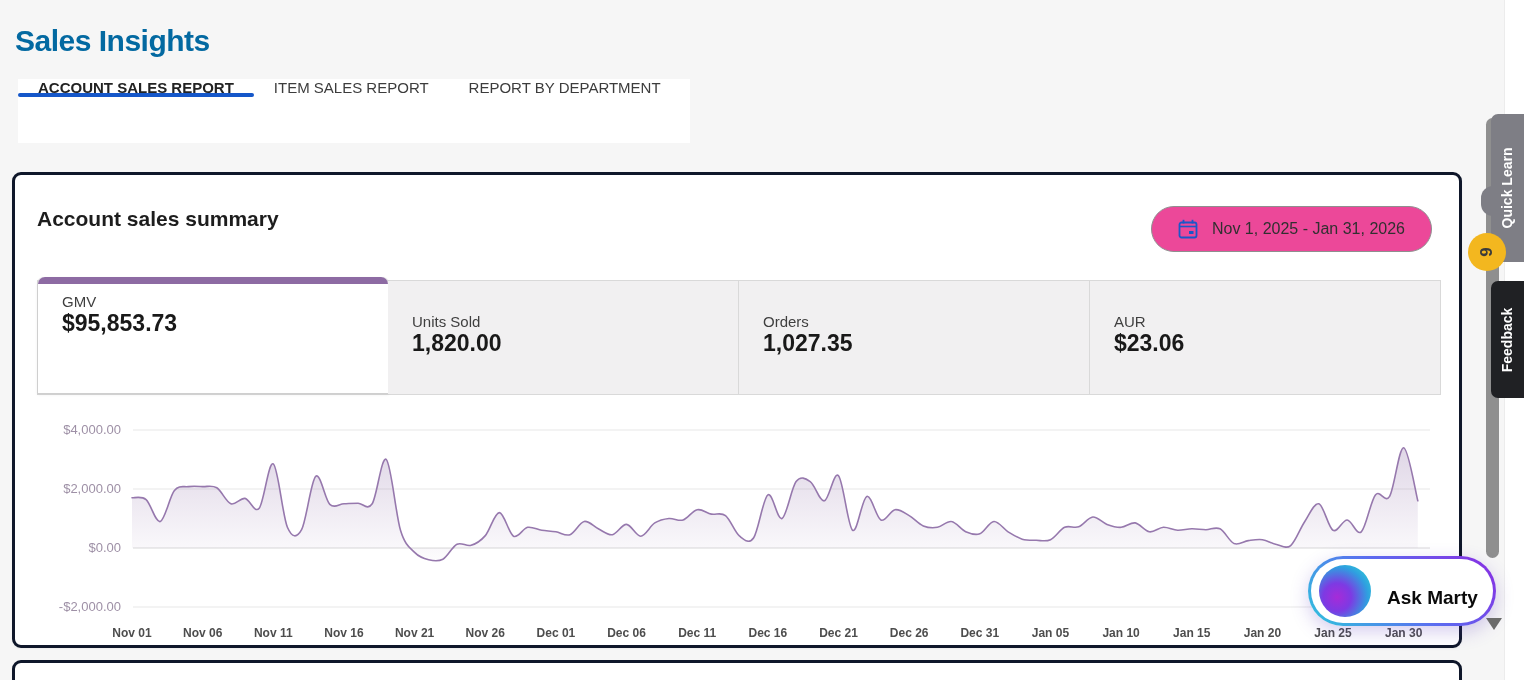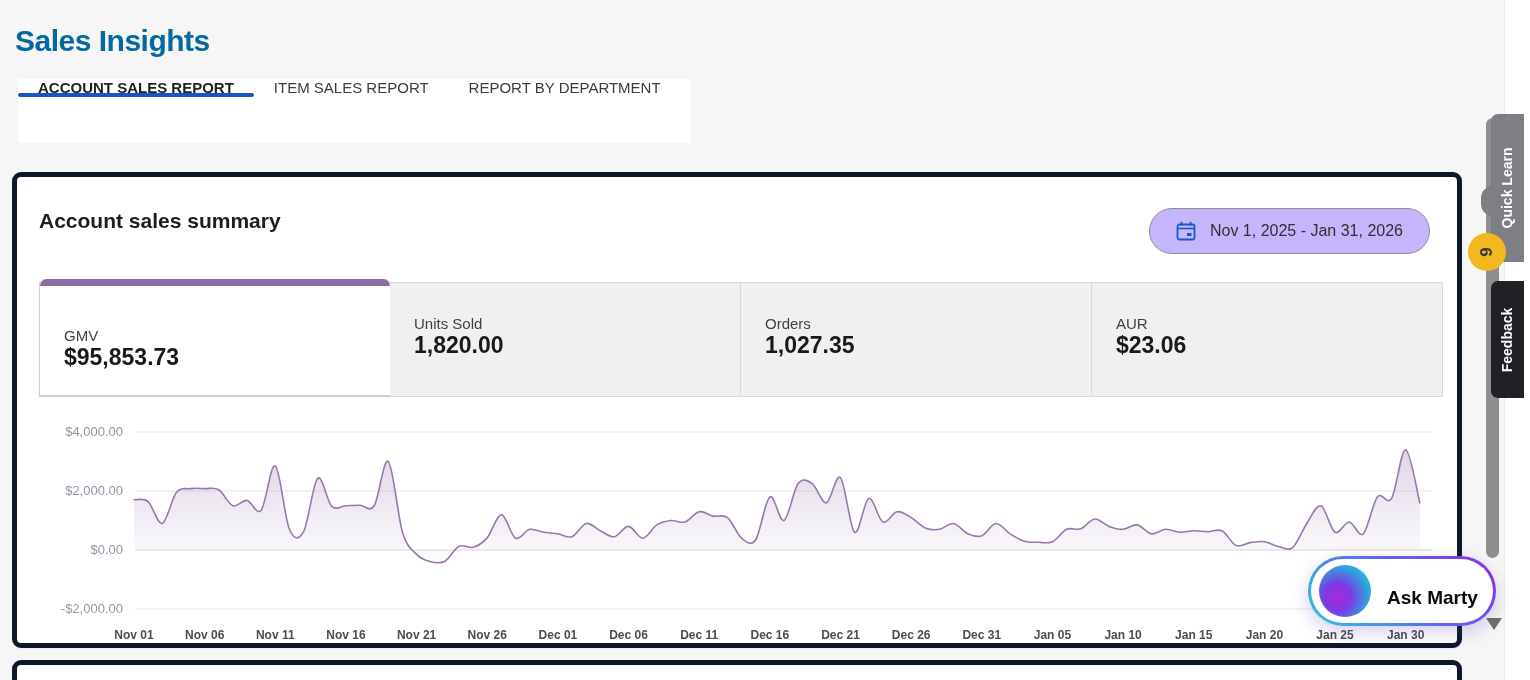--- a/index.html
+++ b/index.html
@@ -6,36 +6,36 @@
   html, body { width: 1530px; height: 680px; overflow: hidden; }
   body { background: #f6f6f6; font-family: "Liberation Sans", sans-serif; position: relative; }
 
   .page-title { position: absolute; left: 15px; top: 24px; font-size: 30px; font-weight: 800; color: #0369a1; letter-spacing: -0.5px; }
 
   .tabbar { position: absolute; left: 18px; top: 79px; width: 672px; height: 64px; background: #fff; display: flex; align-items: flex-start; }
   .tab { position: relative; display: flex; align-items: center; padding: 0 20px; font-size: 15px; color: #3c3c3c; cursor: pointer; }
   .tab.active { font-weight: 700; color: #222; }
   .tab-underline { position: absolute; left: 0; bottom: -1px; width: 236px; height: 4px; border-radius: 3px; background: #1557c9; }
 
-  .card { position: absolute; background: #fff; border: 5px solid #0f172a; border-radius: 9px; box-shadow: 0 1px 2px rgba(0,0,0,0.05); }
+  .card { position: absolute; background: #fff; border: 3px solid #0f172a; border-radius: 9px; box-shadow: 0 1px 2px rgba(0,0,0,0.05); }
   .card.main { left: 12px; top: 172px; width: 1450px; height: 476px; }
   .card.next { left: 12px; top: 660px; width: 1450px; height: 40px; border-radius: 9px 9px 0 0; }
 
   .panel-title { position: absolute; left: 22px; top: 32px; font-size: 21px; font-weight: 800; color: #1d1d1d; }
 
-  .date-pill { position: absolute; right: 27px; top: 31px; height: 46px; padding: 0 26px; border: 1px solid #8f8f8f; border-radius: 23px; background: #c4b5fd; display: flex; align-items: center; gap: 14px; cursor: pointer; }
+  .date-pill { position: absolute; right: 27px; top: 31px; height: 46px; padding: 0 26px; border: 1px solid #8f8f8f; border-radius: 23px; background: #ec4899; display: flex; align-items: center; gap: 14px; cursor: pointer; }
   .date-pill .cal { width: 20px; height: 20px; }
   .date-pill .range { font-size: 16px; color: #303030; }
 
   .stats { position: absolute; left: 22px; top: 105px; width: 1404px; height: 115px; display: flex; border: 1px solid #d9d9d9; background: #f1f0f1; }
   .stat { flex: 1; position: relative; background: #f1f0f1; border-right: 1px solid #d9d9d9; padding: 32px 24px 0 24px; cursor: pointer; }
   .stat:last-child { border-right: none; }
   .stat .s-label { font-size: 15px; color: #3f3f3f; }
   .stat .s-value { font-size: 23px; font-weight: 800; color: #191919; }
-  .stat.active { background: #fff; border: 1px solid #cfcfcf; border-top: none; border-radius: 7px 7px 0 0; margin: -4px -1px 0 -1px; padding-top: 48px; box-shadow: 0 1px 3px rgba(0,0,0,0.06); }
+  .stat.active { background: #fff; border: 1px solid #cfcfcf; border-top: none; border-radius: 7px 7px 0 0; margin: -4px -1px 0 -1px; padding-top: 16px; box-shadow: 0 1px 3px rgba(0,0,0,0.06); }
   .stat.active::before { content: ""; position: absolute; left: 0; top: 0; right: 0; height: 7px; background: #8d6ba3; border-radius: 7px 7px 0 0; }
 
   #chart-svg { position: absolute; left: 0; top: 238px; }
 
   
   .rail { position: absolute; left: 1504px; top: 0; width: 26px; height: 680px; background: #fff; border-left: 1px solid #ececec; z-index: 1; }
   .scroll-thumb { position: absolute; left: 1486px; top: 118px; width: 13px; height: 440px; background: #8f8f8f; border-radius: 7px; z-index: 2; cursor: pointer; }
   .vtab { position: absolute; display: flex; align-items: center; justify-content: center; z-index: 5; cursor: pointer; border-radius: 7px 0 0 7px; }
   .vtab span { transform: rotate(-90deg); white-space: nowrap; color: #fff; font-size: 14px; font-weight: 700; }
   .vtab.quick { left: 1491px; top: 114px; width: 33px; height: 148px; background: #7e7e85; }

